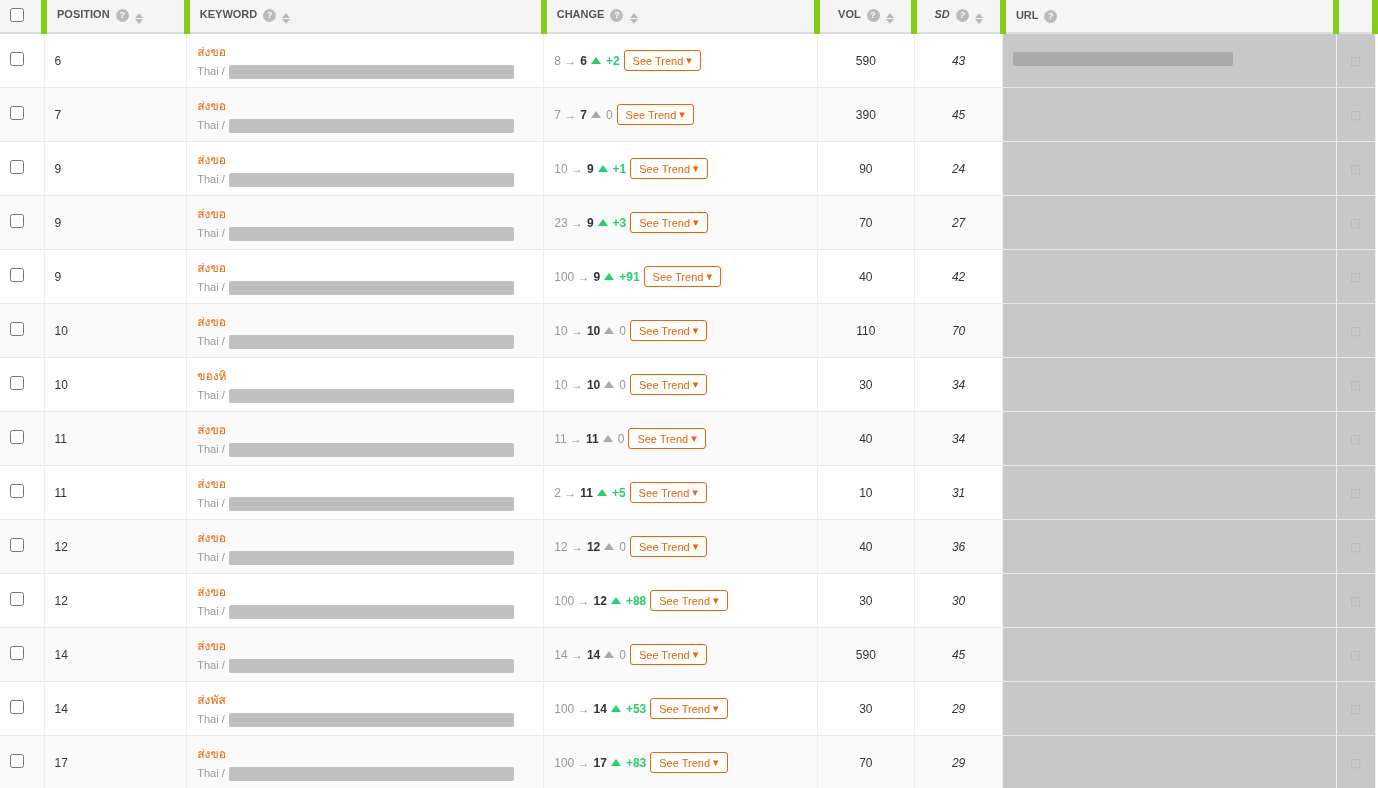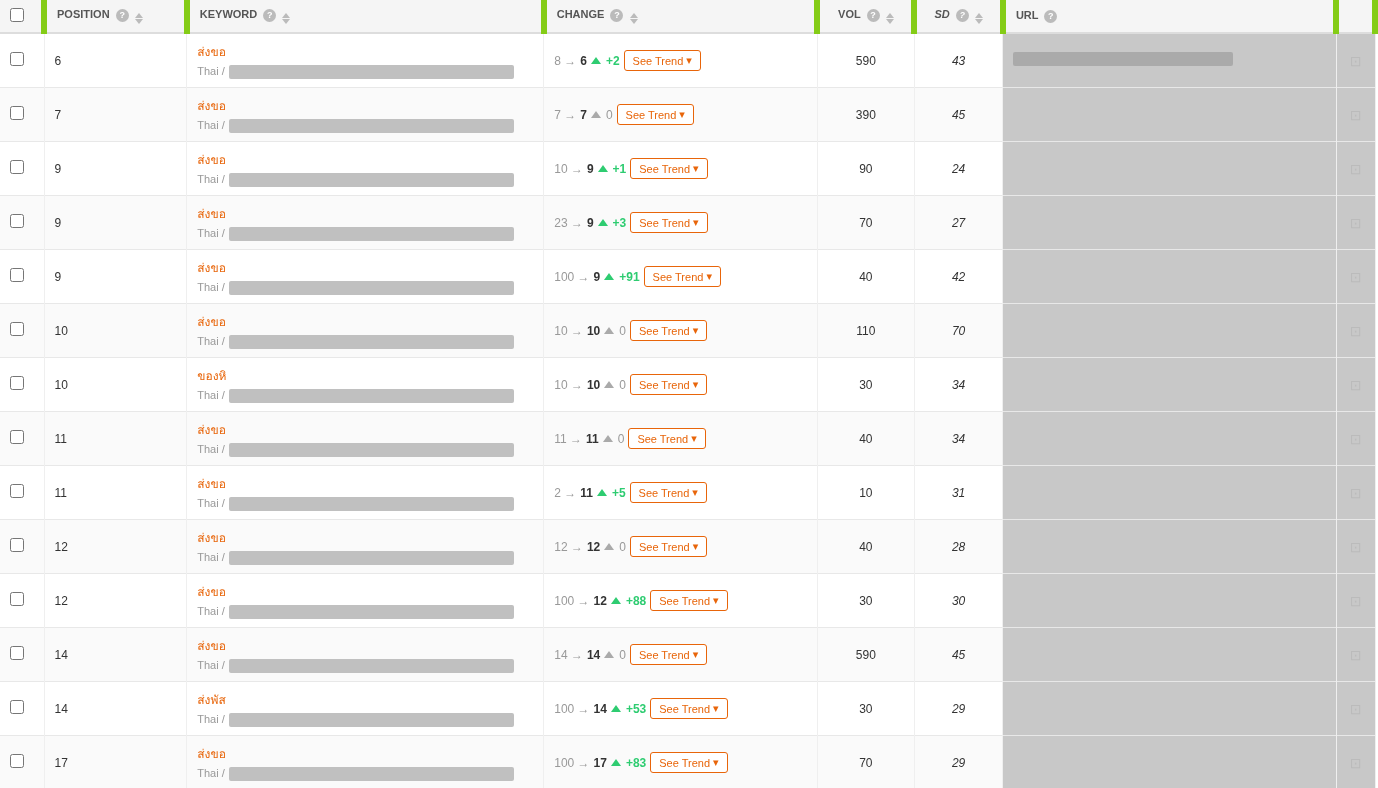--- a/index.html
+++ b/index.html
@@ -357,21 +357,21 @@
       <strong class="change-to">12</strong>
       <span class="triangle-zero"></span>
       <span class="change-diff-zero">0</span>
       <button class="see-trend-btn">
         <span>See Trend</span>
         <span>▾</span>
       </button>
     </div>
   </td>
           <td class="col-vol"><span>40</span></td>
-          <td class="col-sd"><span>28</span></td>
+          <td class="col-sd"><span>36</span></td>
           <td class="col-url" style="background: rgb(200, 200, 200); padding: 8px 10px;"><span></span></td>
           <td class="col-icon" style="background: rgb(200, 200, 200);"><span class="doc-icon">⊡</span></td>
         </tr>
         <tr>
           <td class="col-check"><input type="checkbox" class="checkbox" style=""></td>
           <td class="col-position"><span>12</span></td>
           <td class="col-keyword">
     <span class="keyword-name">ส่งขอ</span>
     <div style="display:flex;align-items:center;gap:4px;margin-top:2px;">
       <span class="keyword-sub">Thai /</span>

